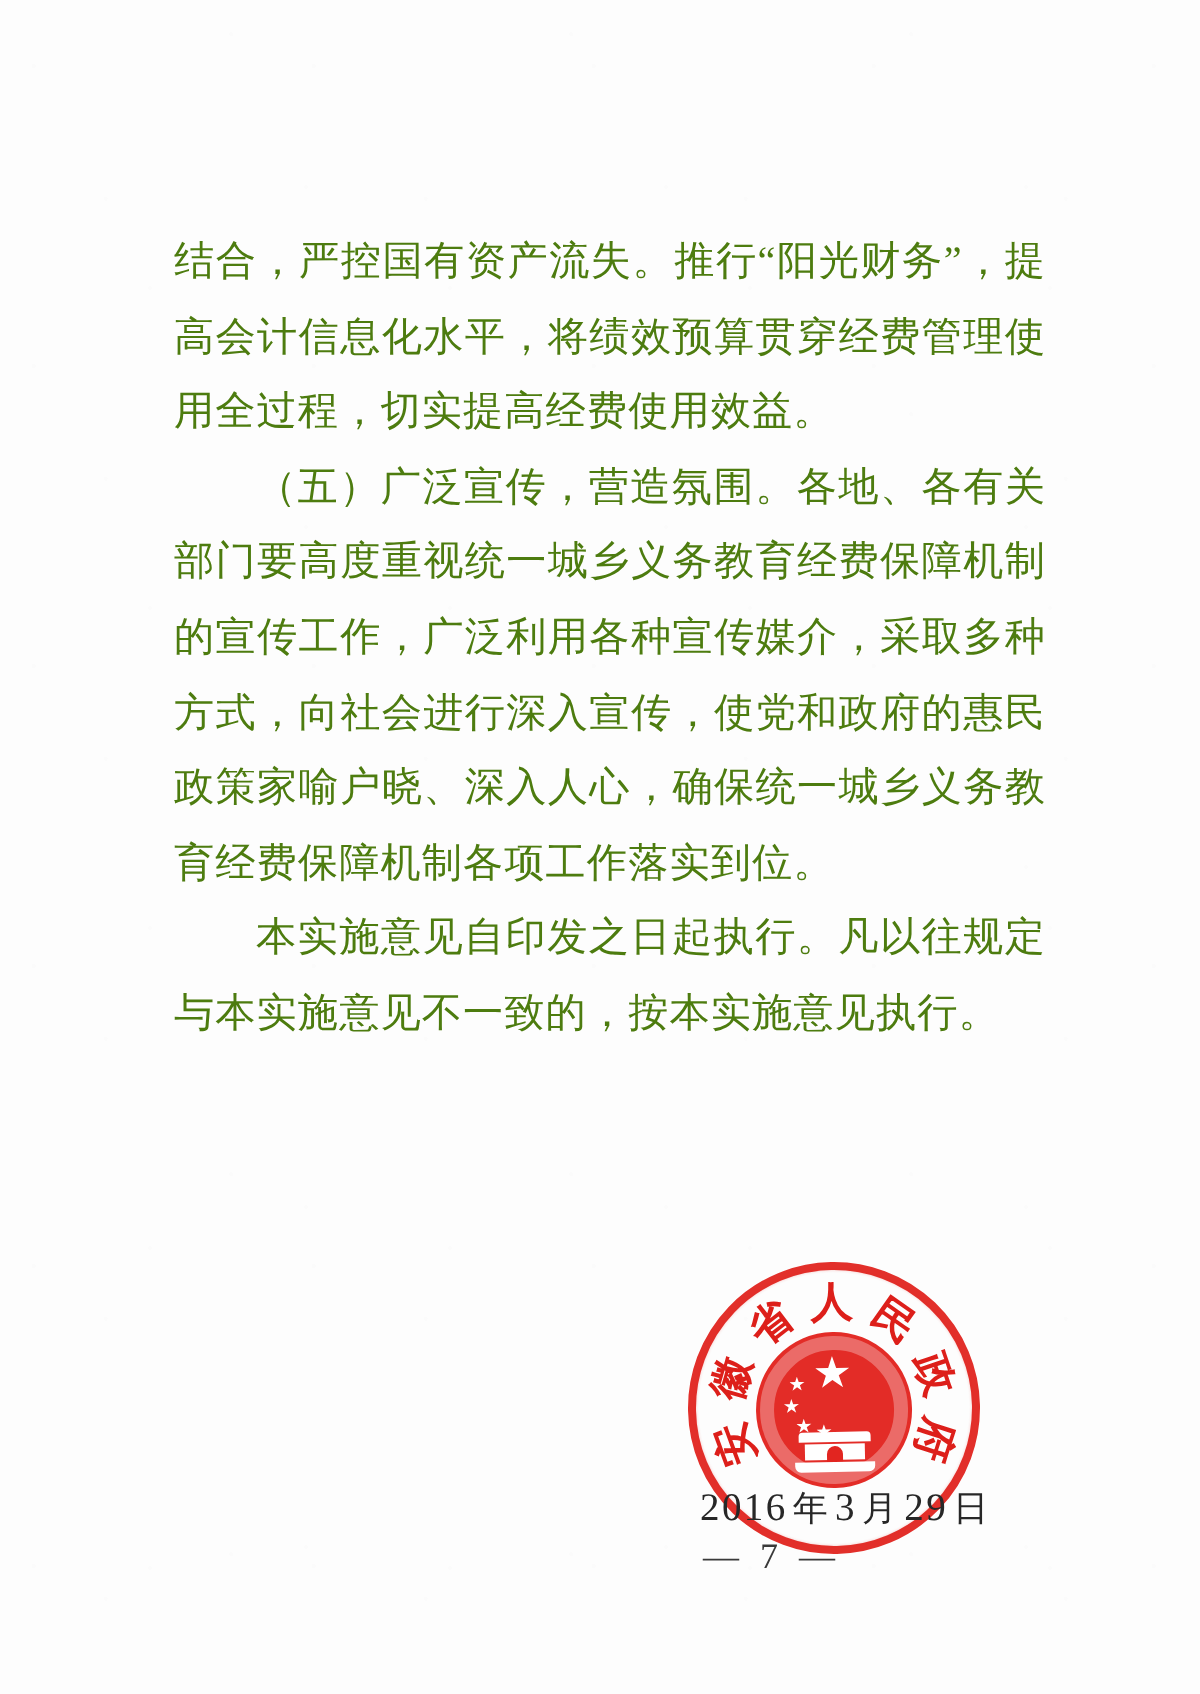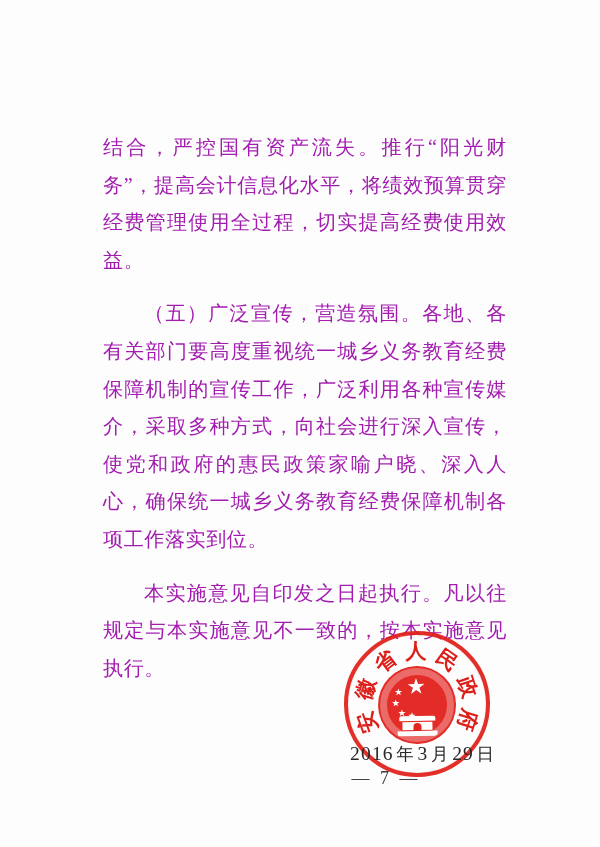--- a/index.html
+++ b/index.html
@@ -32,29 +32,29 @@
   }
 
   .body-text {
     position: absolute;
     left: 87px;
     top: 113px;
     width: 436px;
   }
 
   .para {
-    margin: 16px;
+    margin: 0;
     font-size: 20.1px;
     line-height: 37.6px;
     letter-spacing: 0.55px;
     text-align: justify;
     text-align-last: left;
     text-justify: inter-character;
     word-break: break-all;
-    color: #a21caf;
+    color: #4d7c0f;
   }
   .para.indent { text-indent: 41px; }
 
   
   .seal {
     position: absolute;
     left: 344px;
     top: 631px;
     width: 146px;
     height: 146px;

